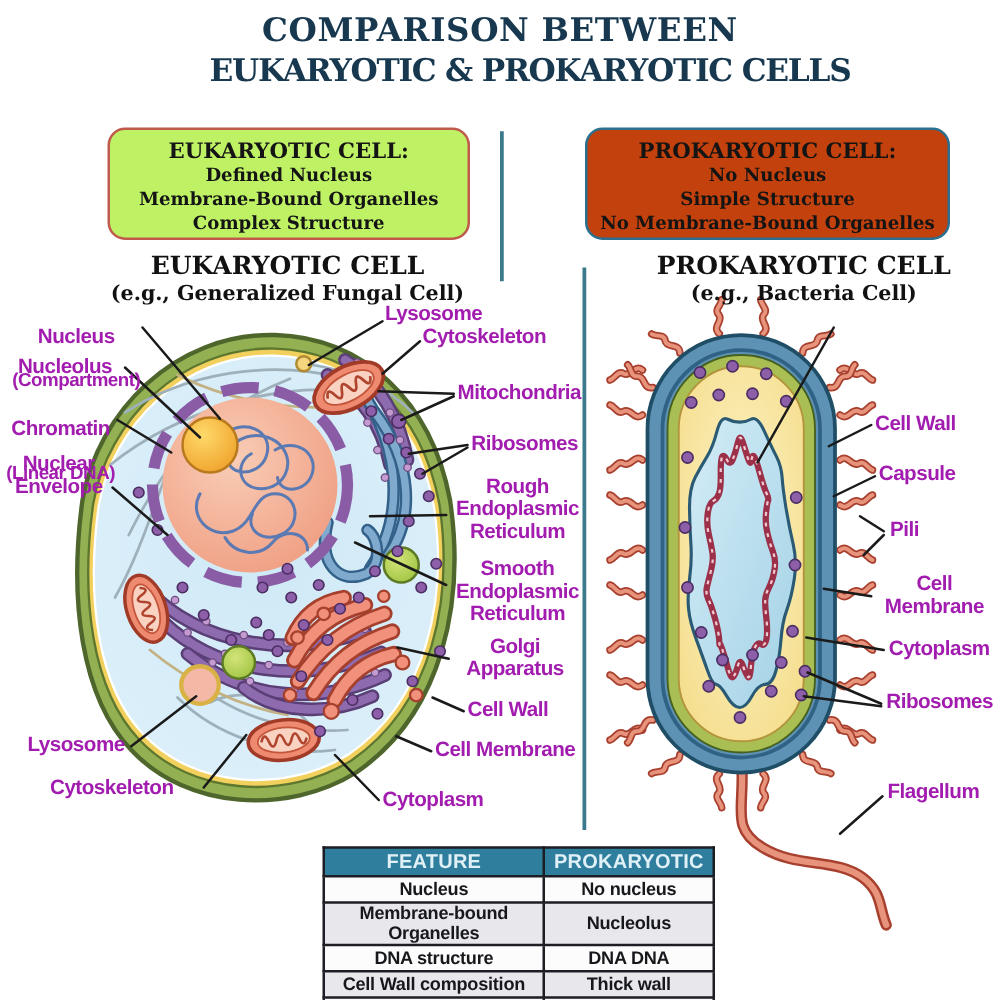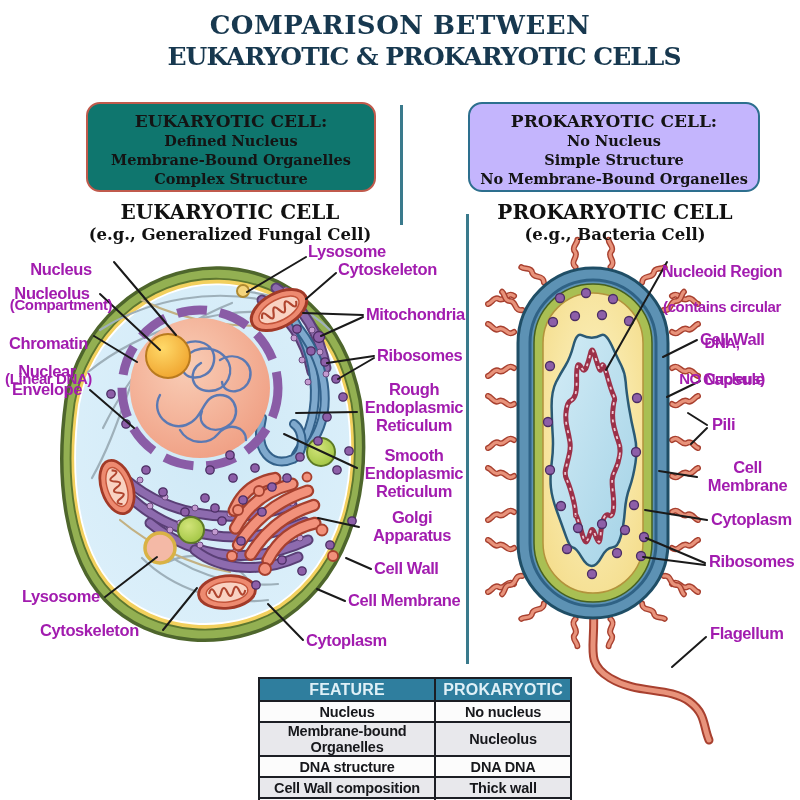--- a/index.html
+++ b/index.html
@@ -7,33 +7,33 @@
         font-family:"Liberation Sans",sans-serif;}
   
   .hdr{position:absolute;left:0;top:10px;width:800px;text-align:center;color:#17384f;
        font-family:"DejaVu Serif",serif;font-weight:700;}
   .hdr .t1{font-size:26px;letter-spacing:.5px;}
   .hdr .t2{font-size:25px;letter-spacing:-1px;margin-top:2px;margin-left:48px;}
   
   .sbox{position:absolute;top:102px;height:90px;border-radius:14px;text-align:center;
         font-family:"DejaVu Serif",serif;font-weight:700;color:#141414;padding-top:7px;
         box-sizing:border-box;}
-  .sbox.euk{left:86px;width:290px;background:#0f766e;border:2.5px solid #c05a4c;}
-  .sbox.pro{left:468px;width:292px;background:#c4b5fd;border:2.5px solid #2d6f8e;}
+  .sbox.euk{left:86px;width:290px;background:#bef264;border:2.5px solid #c05a4c;}
+  .sbox.pro{left:468px;width:292px;background:#c2410c;border:2.5px solid #2d6f8e;}
   .sbox .sb-title{font-size:17px;}
   .sbox .sb-line{font-size:14.5px;line-height:1.32;}
   .vdiv{position:absolute;width:3px;background:#3a7a8c;}
   .vdiv.d1{left:400px;top:105px;height:120px;}
   .vdiv.d2{left:466px;top:214px;height:450px;}
   
   .shead{position:absolute;text-align:center;font-family:"DejaVu Serif",serif;font-weight:700;color:#111;}
   .shead .h1{font-size:20px;}
   .shead .h2{font-size:16.5px;margin-top:1px;}
   .shead.euk{left:65px;top:200px;width:330px;}
-  .shead.pro{left:480px;top:200px;width:270px;}
+  .shead.pro{left:508px;top:200px;width:270px;}
   
   .lbl{position:absolute;font-weight:700;font-size:16.5px;line-height:1.08;color:#a21caf;
        letter-spacing:-.4px;white-space:pre-line;}
   .lbl.c{text-align:center;}
   .lbl .small{font-size:15px;}
   
   table.cmp{position:absolute;left:258px;top:677px;width:314px;border-collapse:collapse;
             font-weight:700;color:#17181c;}
   table.cmp th,table.cmp td{border:2px solid #1c1e24;padding:0 7px;text-align:center;}
   table.cmp th{background:#2f7e9e;color:#dff0f7;font-size:16px;height:21px;letter-spacing:.2px;}
@@ -403,26 +403,20 @@
 Endoplasmic
 Reticulum</div>
   <div class="lbl c" style="left:360px;top:509px;width:104px">Golgi
 Apparatus</div>
   <div class="lbl" style="left:374px;top:560px">Cell Wall</div>
   <div class="lbl" style="left:348px;top:592px">Cell Membrane</div>
   <div class="lbl" style="left:306px;top:632px">Cytoplasm</div>
   <div class="lbl" style="left:22px;top:588px">Lysosome</div>
   <div class="lbl" style="left:40px;top:622px">Cytoskeleton</div>
 
-  <div class="lbl c" style="left:646px;top:245px;width:152px">
-    <span style="font-size:16px">Nucleoid Region</span><br>
-    <span class="small">(contains circular</span><br>
-    <span class="small">DNA,</span><br>
-    <span class="small">NO Nucleus)</span>
-  </div>
   <div class="lbl" style="left:700px;top:331px">Cell Wall</div>
   <div class="lbl" style="left:703px;top:371px">Capsule</div>
   <div class="lbl" style="left:712px;top:416px">Pili</div>
   <div class="lbl c" style="left:700px;top:459px;width:95px">Cell
 Membrane</div>
   <div class="lbl" style="left:711px;top:511px">Cytoplasm</div>
   <div class="lbl" style="left:709px;top:553px">Ribosomes</div>
   <div class="lbl" style="left:710px;top:625px">Flagellum</div>
 
   <table class="cmp">

